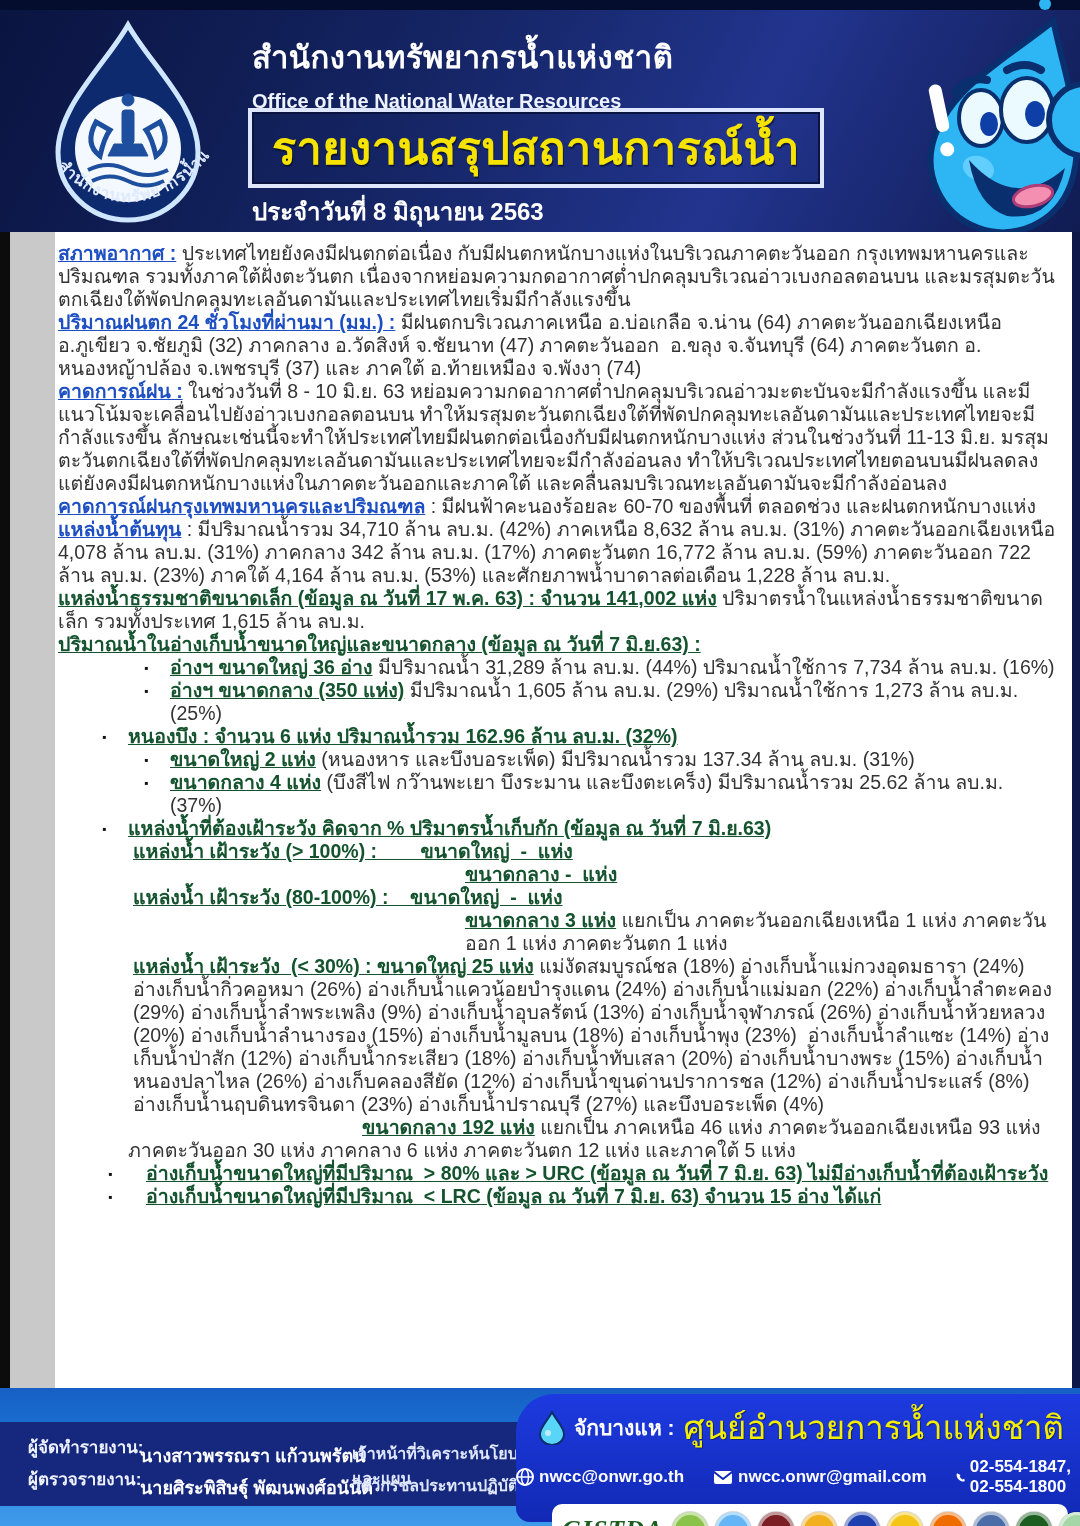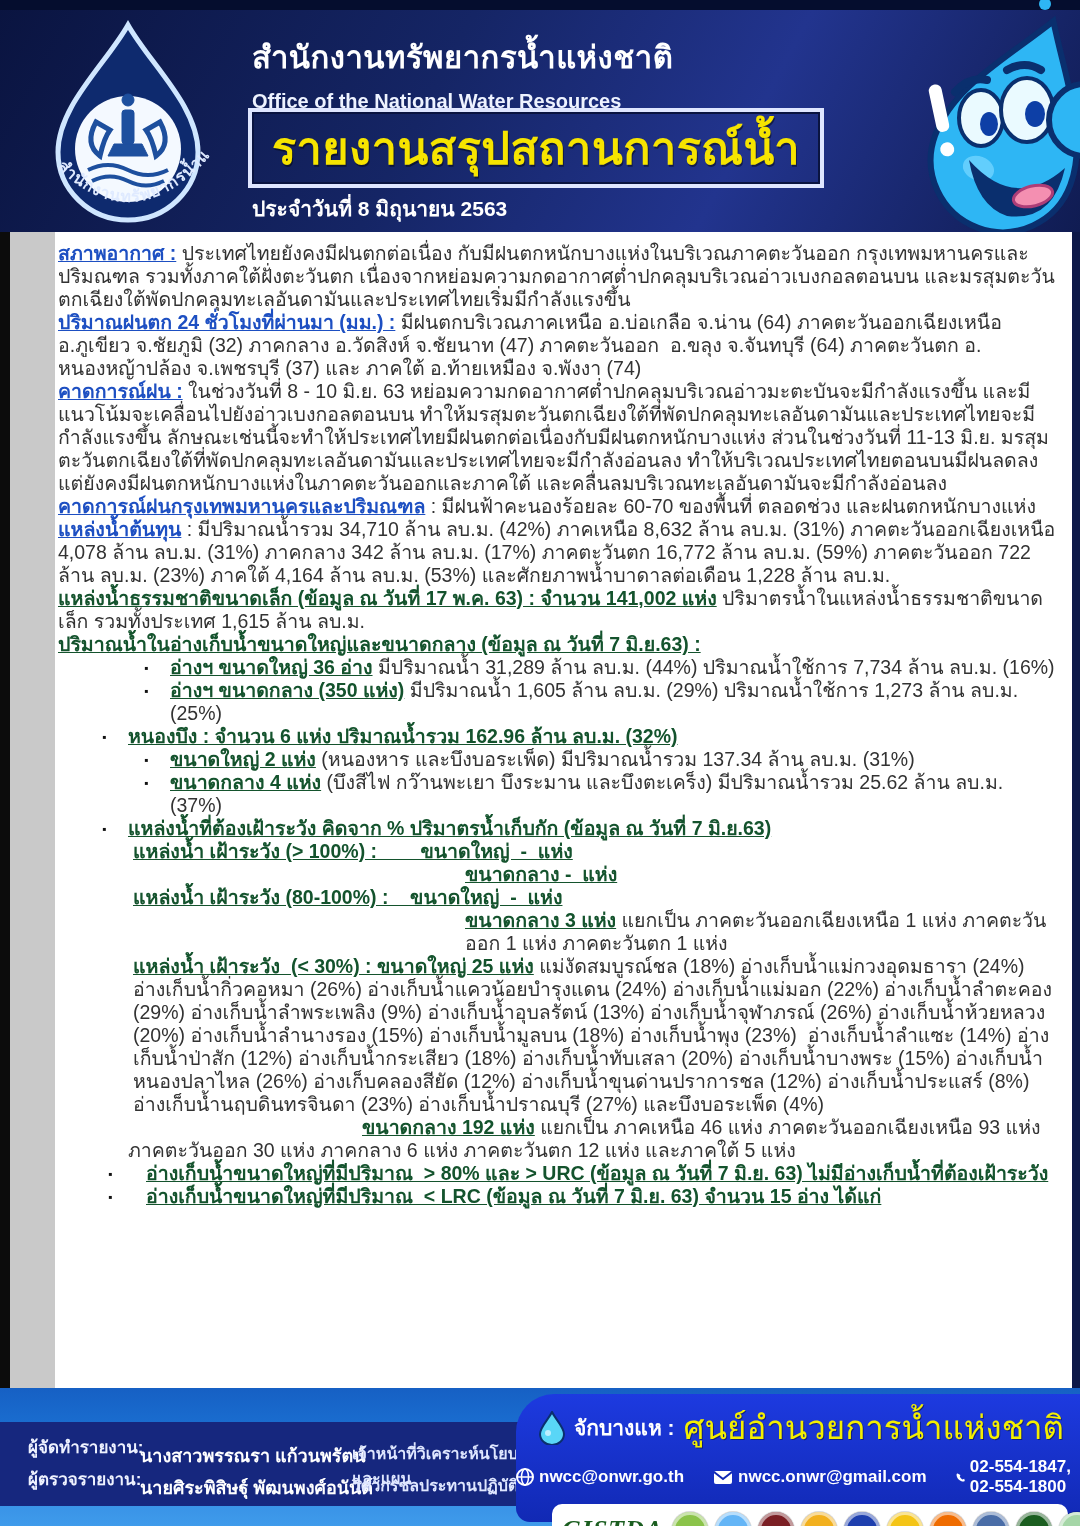--- a/index.html
+++ b/index.html
@@ -11,21 +11,21 @@
     background:linear-gradient(118deg,#0a1440 0%,#152565 40%,#22348e 68%,#101c52 100%);}
   .top-strip{position:absolute;left:0;top:0;width:100%;height:10px;background:#050d2e;}
   .onwr-logo{position:absolute;left:26px;top:18px;}
   .org-th{position:absolute;left:252px;top:32px;color:#ffffff;font-size:31px;font-weight:bold;letter-spacing:.5px;}
   .org-en{position:absolute;left:252px;top:74px;color:#eef3ff;font-size:20px;font-weight:bold;margin-top:16px;}
   .title-box{position:absolute;left:248px;top:108px;width:568px;height:72px;
     border:4px solid #dfe6ff;display:flex;align-items:center;justify-content:center;
     box-shadow:0 0 0 2px #0a1440 inset;}
   .title-box span{color:#f6e400;font-size:45px;font-weight:bold;letter-spacing:.5px;
     text-shadow:1px 2px 0 rgba(0,0,0,.45);}
-  .date-line{position:absolute;left:252px;top:192px;color:#ffffff;font-size:21px;font-weight:bold;}
+  .date-line{position:absolute;left:252px;top:192px;color:#ffffff;font-size:24px;font-weight:bold;}
   .mascot{position:absolute;right:0;top:0;}
 
   
   .sheet{position:absolute;left:10px;top:232px;width:1062px;height:1156px;background:#ffffff;}
   .edge-black{position:absolute;left:0;top:232px;width:10px;height:1156px;background:#0c0c0c;}
   .edge-gray{position:absolute;left:0;top:0;width:45px;height:100%;background:#c9c9c9;}
   .content{position:absolute;left:48px;top:10px;right:16px;font-size:19.5px;line-height:23px;
     color:#333;white-space:pre-wrap;}
   .sec{position:relative;}
   .t-h{color:#1d4fc2;font-weight:bold;text-decoration:underline;}

